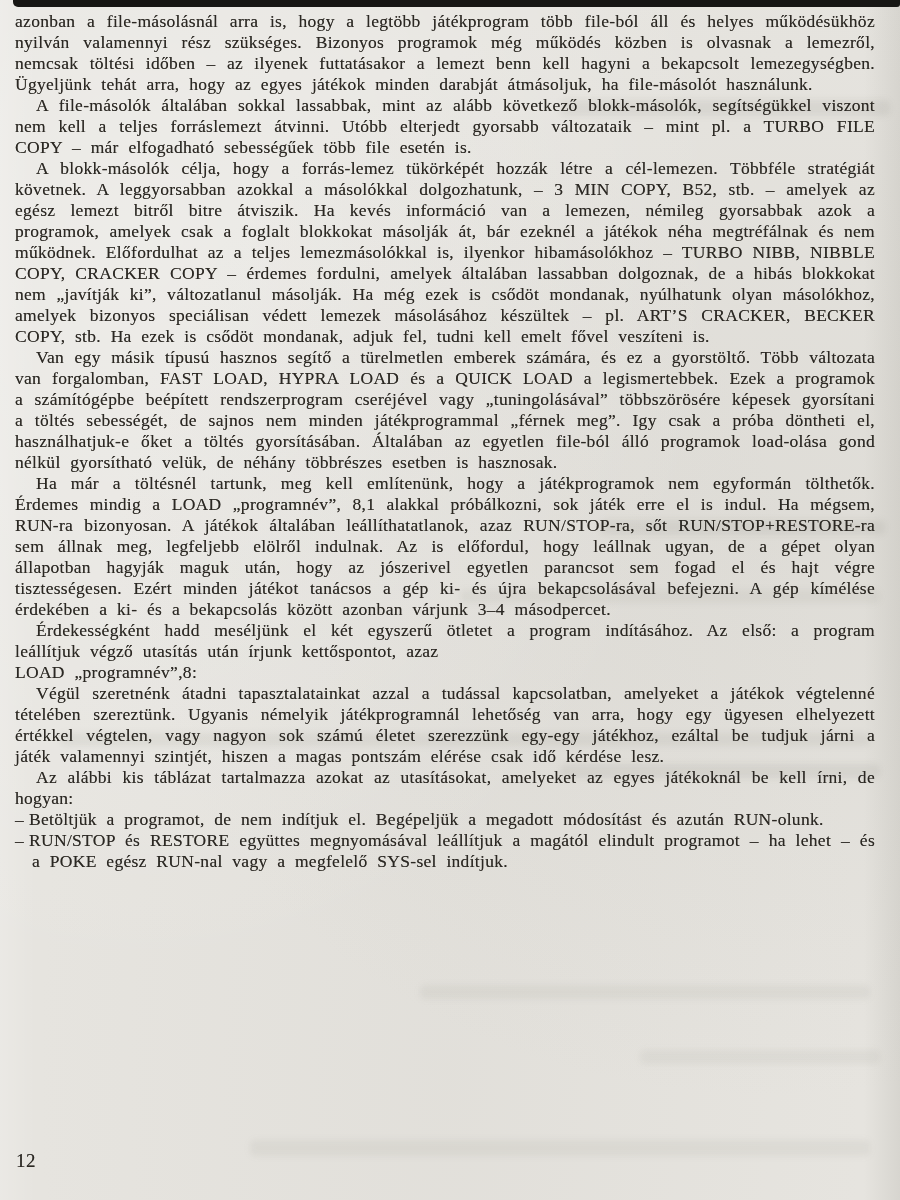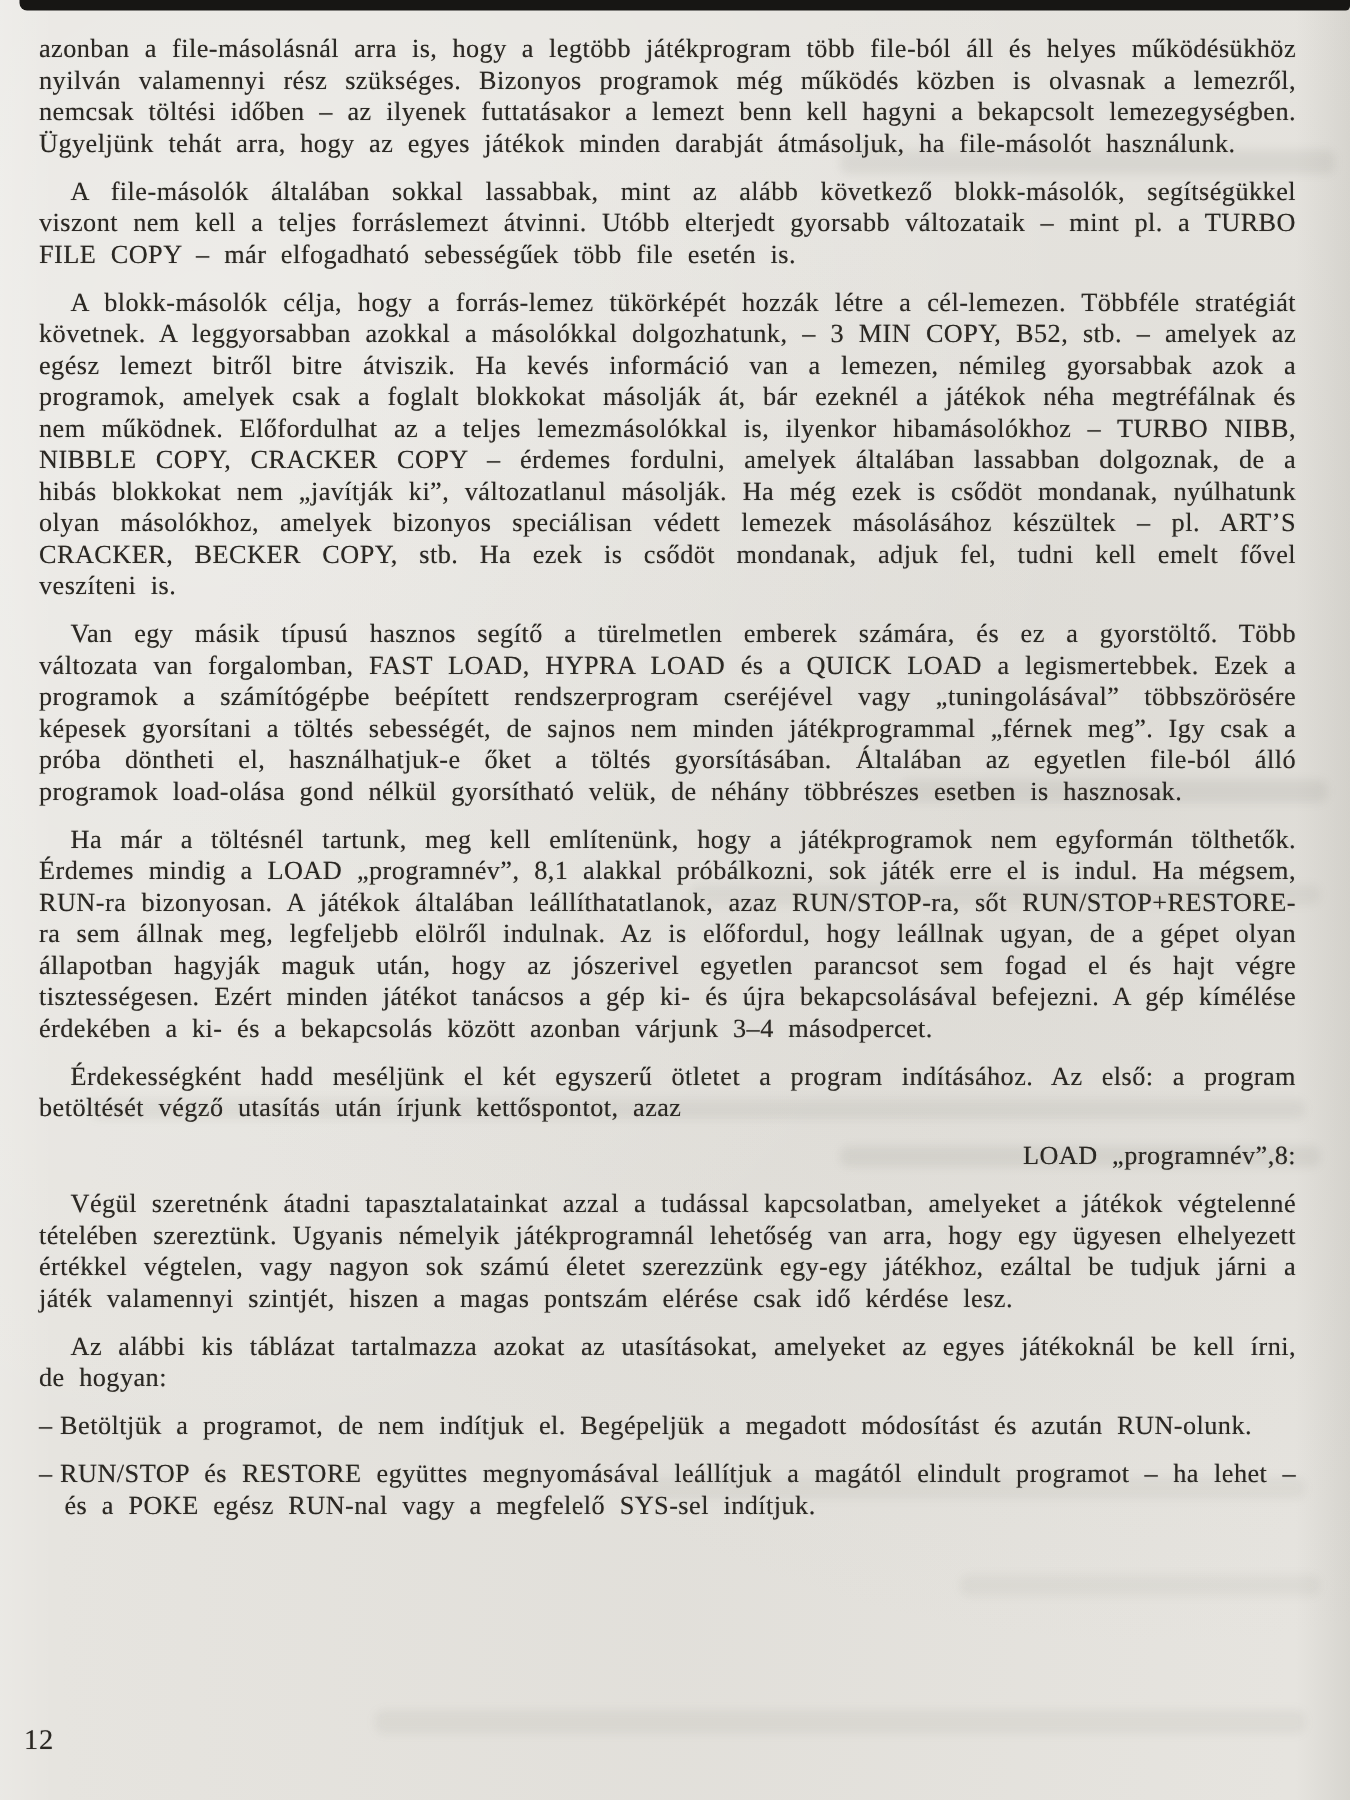--- a/index.html
+++ b/index.html
@@ -45,24 +45,24 @@
     position: absolute;
     left: 15px; top: 11px;
     width: 860px;
     font-size: 17.5px;
     line-height: 21px;
     letter-spacing: 0.3px;
     word-spacing: 5px;
     text-align: justify;
     text-shadow: 0 0 0.5px rgba(43,40,35,0.55);
   }
-  .text-column p { margin: 11px; }
+  .text-column p { margin: 0; }
   p.indent { text-indent: 21px; }
   p.noindent { text-indent: 0; }
-  p.center { text-align: right; text-indent: 0; }
+  p.center { text-align: left; text-indent: 0; }
   .list-item {
     padding-left: 17px;
     text-indent: -17px;
   }
   .list-item .marker { margin-right: 5px; }
   .page-number {
     position: absolute;
     left: 16px; top: 1150px;
     font-size: 19px;
     letter-spacing: 0.5px;
@@ -82,21 +82,21 @@
 <div class="smudge sm6"></div>
 <div class="smudge sm7"></div>
 <div class="smudge sm8"></div>
 
 <main class="text-column">
   <p class="noindent">azonban a file-másolásnál arra is, hogy a legtöbb játékprogram több file-ból áll és helyes működésükhöz nyilván valamennyi rész szükséges. Bizonyos programok még működés közben is olvasnak a lemezről, nemcsak töltési időben – az ilyenek futtatásakor a lemezt benn kell hagyni a bekapcsolt lemezegységben. Ügyeljünk tehát arra, hogy az egyes játékok minden darabját átmásoljuk, ha file-másolót használunk.</p>
   <p class="indent">A file-másolók általában sokkal lassabbak, mint az alább következő blokk-másolók, segítségükkel viszont nem kell a teljes forráslemezt átvinni. Utóbb elterjedt gyorsabb változataik – mint pl. a TURBO FILE COPY – már elfogadható sebességűek több file esetén is.</p>
   <p class="indent">A blokk-másolók célja, hogy a forrás-lemez tükörképét hozzák létre a cél-lemezen. Többféle stratégiát követnek. A leggyorsabban azokkal a másolókkal dolgozhatunk, – 3 MIN COPY, B52, stb. – amelyek az egész lemezt bitről bitre átviszik. Ha kevés információ van a lemezen, némileg gyorsabbak azok a programok, amelyek csak a foglalt blokkokat másolják át, bár ezeknél a játékok néha megtréfálnak és nem működnek. Előfordulhat az a teljes lemezmásolókkal is, ilyenkor hibamásolókhoz – TURBO NIBB, NIBBLE COPY, CRACKER COPY – érdemes fordulni, amelyek általában lassabban dolgoznak, de a hibás blokkokat nem „javítják ki”, változatlanul másolják. Ha még ezek is csődöt mondanak, nyúlhatunk olyan másolókhoz, amelyek bizonyos speciálisan védett lemezek másolásához készültek – pl. ART’S CRACKER, BECKER COPY, stb. Ha ezek is csődöt mondanak, adjuk fel, tudni kell emelt fővel veszíteni is.</p>
   <p class="indent">Van egy másik típusú hasznos segítő a türelmetlen emberek számára, és ez a gyorstöltő. Több változata van forgalomban, FAST LOAD, HYPRA LOAD és a QUICK LOAD a legismertebbek. Ezek a programok a számítógépbe beépített rendszerprogram cseréjével vagy „tuningolásával” többszörösére képesek gyorsítani a töltés sebességét, de sajnos nem minden játékprogrammal „férnek meg”. Igy csak a próba döntheti el, használhatjuk-e őket a töltés gyorsításában. Általában az egyetlen file-ból álló programok load-olása gond nélkül gyorsítható velük, de néhány többrészes esetben is hasznosak.</p>
   <p class="indent">Ha már a töltésnél tartunk, meg kell említenünk, hogy a játékprogramok nem egyformán tölthetők. Érdemes mindig a LOAD „programnév”, 8,1 alakkal próbálkozni, sok játék erre el is indul. Ha mégsem, RUN-ra bizonyosan. A játékok általában leállíthatatlanok, azaz RUN/STOP-ra, sőt RUN/STOP+RESTORE-ra sem állnak meg, legfeljebb elölről indulnak. Az is előfordul, hogy leállnak ugyan, de a gépet olyan állapotban hagyják maguk után, hogy az jószerivel egyetlen parancsot sem fogad el és hajt végre tisztességesen. Ezért minden játékot tanácsos a gép ki- és újra bekapcsolásával befejezni. A gép kímélése érdekében a ki- és a bekapcsolás között azonban várjunk 3–4 másodpercet.</p>
-  <p class="indent">Érdekességként hadd meséljünk el két egyszerű ötletet a program indításához. Az első: a program betöltését végző utasítás után írjunk kettőspontot, azaz</p>
+  <p class="indent">Érdekességként hadd meséljünk el két egyszerű ötletet a program indításához. Az első: a program leállítjuk végző utasítás után írjunk kettőspontot, azaz</p>
   <p class="center">LOAD „programnév”,8:</p>
   <p class="indent">Végül szeretnénk átadni tapasztalatainkat azzal a tudással kapcsolatban, amelyeket a játékok végtelenné tételében szereztünk. Ugyanis némelyik játékprogramnál lehetőség van arra, hogy egy ügyesen elhelyezett értékkel végtelen, vagy nagyon sok számú életet szerezzünk egy-egy játékhoz, ezáltal be tudjuk járni a játék valamennyi szintjét, hiszen a magas pontszám elérése csak idő kérdése lesz.</p>
   <p class="indent">Az alábbi kis táblázat tartalmazza azokat az utasításokat, amelyeket az egyes játékoknál be kell írni, de hogyan:</p>
 
   <div>
     <p class="list-item"><span class="marker">–</span><span>Betöltjük a programot, de nem indítjuk el. Begépeljük a megadott módosítást és azután RUN-olunk.</span></p>
     <p class="list-item"><span class="marker">–</span><span>RUN/STOP és RESTORE együttes megnyomásával leállítjuk a magától elindult programot – ha lehet – és a POKE egész RUN-nal vagy a megfelelő SYS-sel indítjuk.</span></p>
   </div>
 </main>
 

